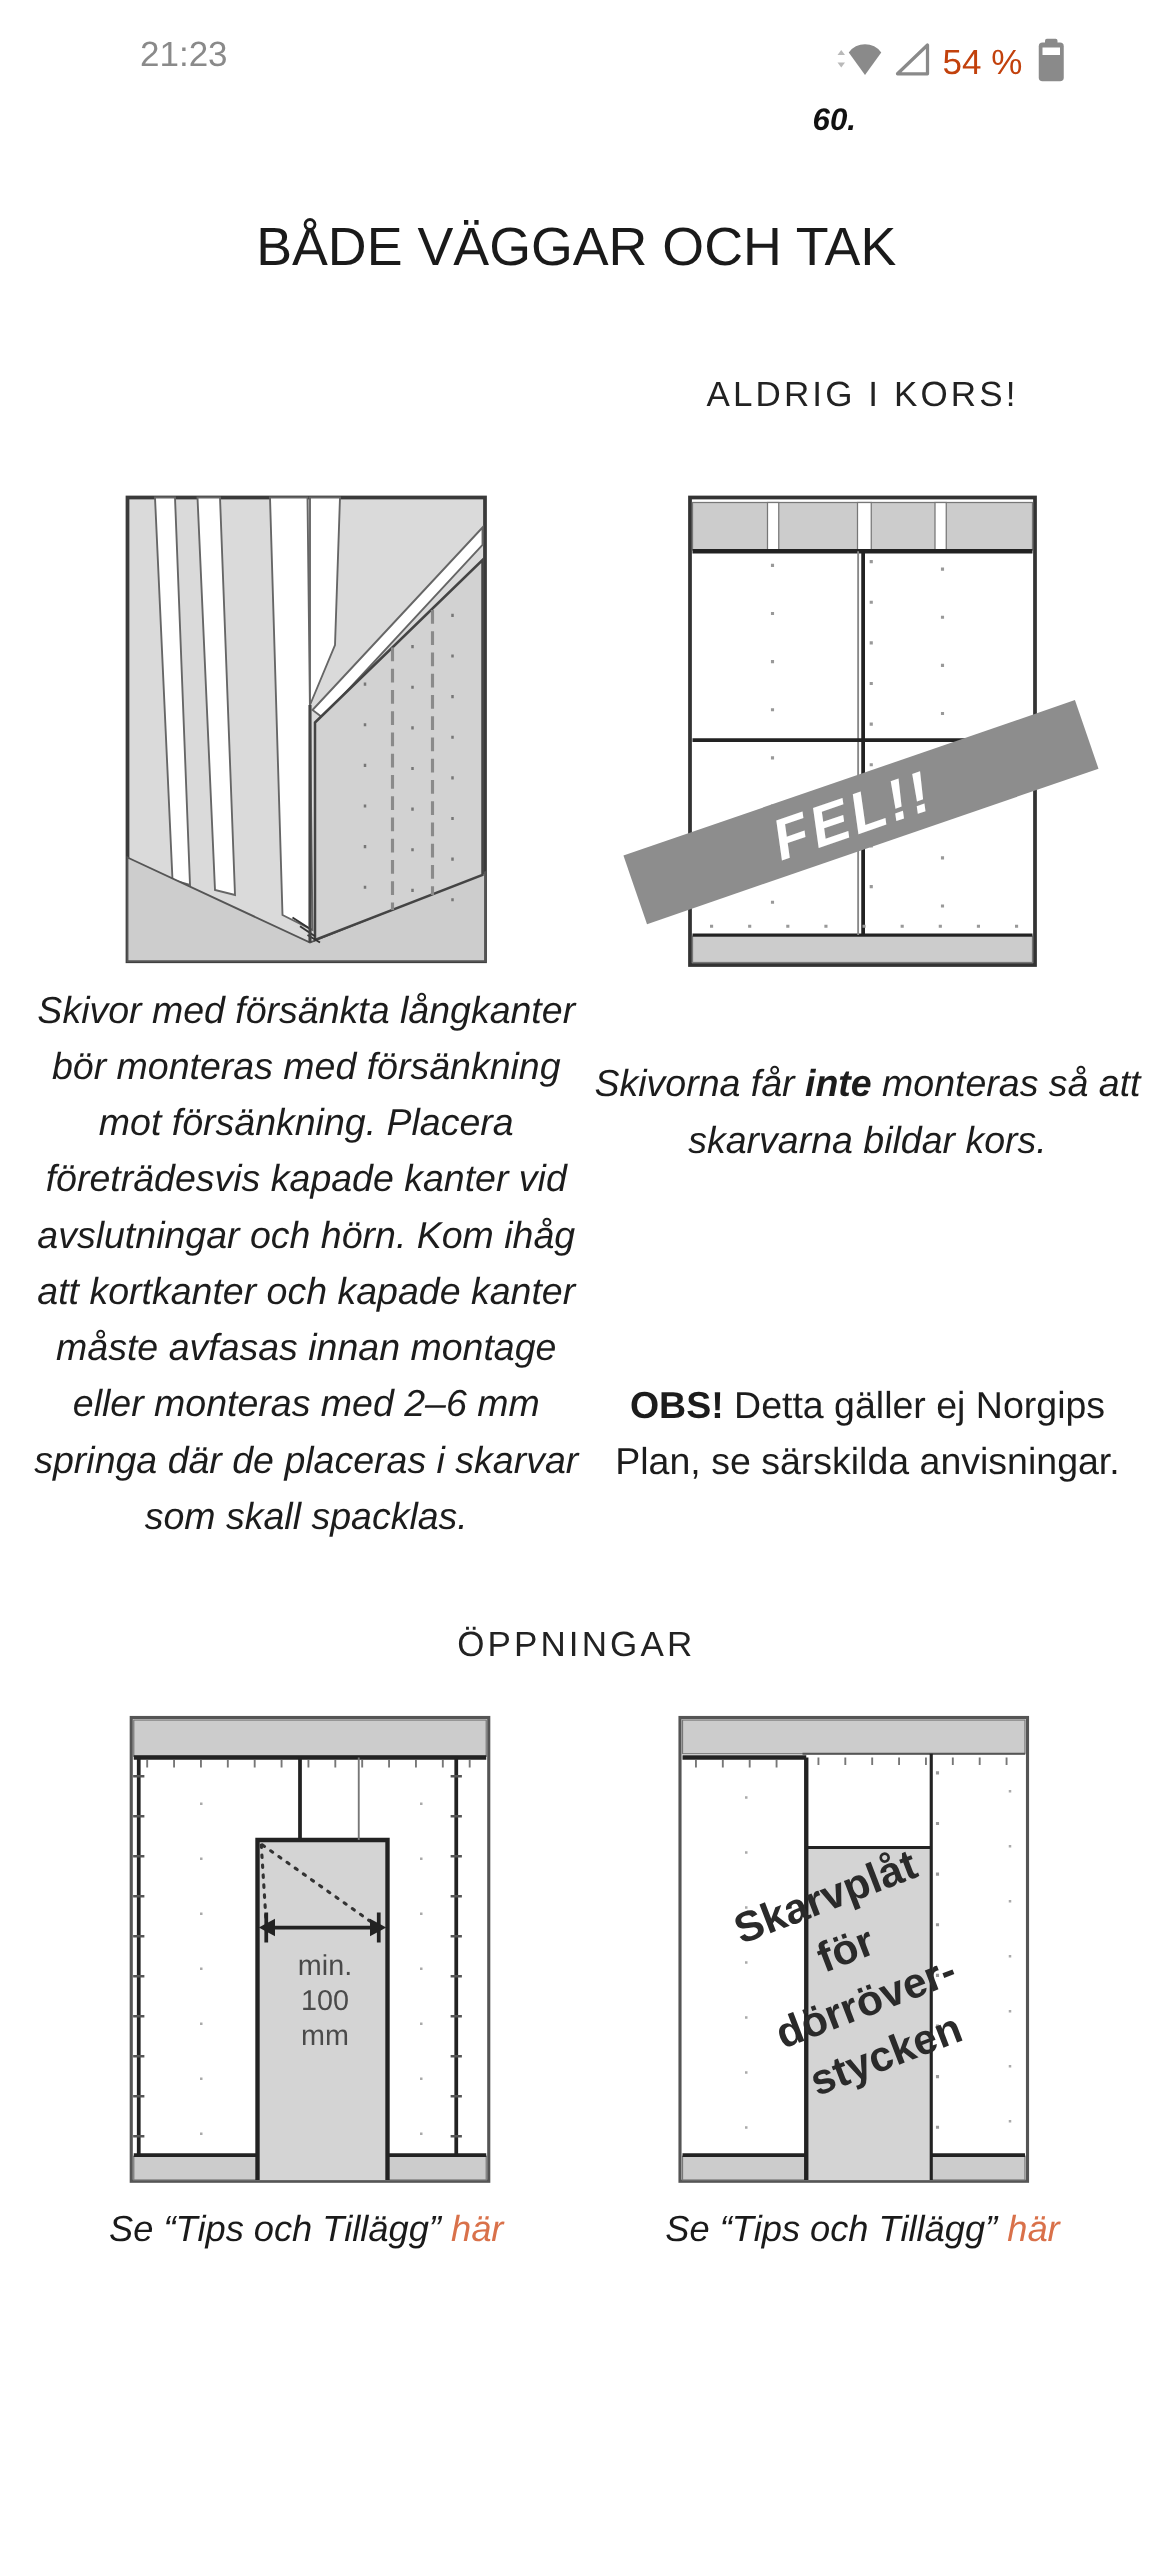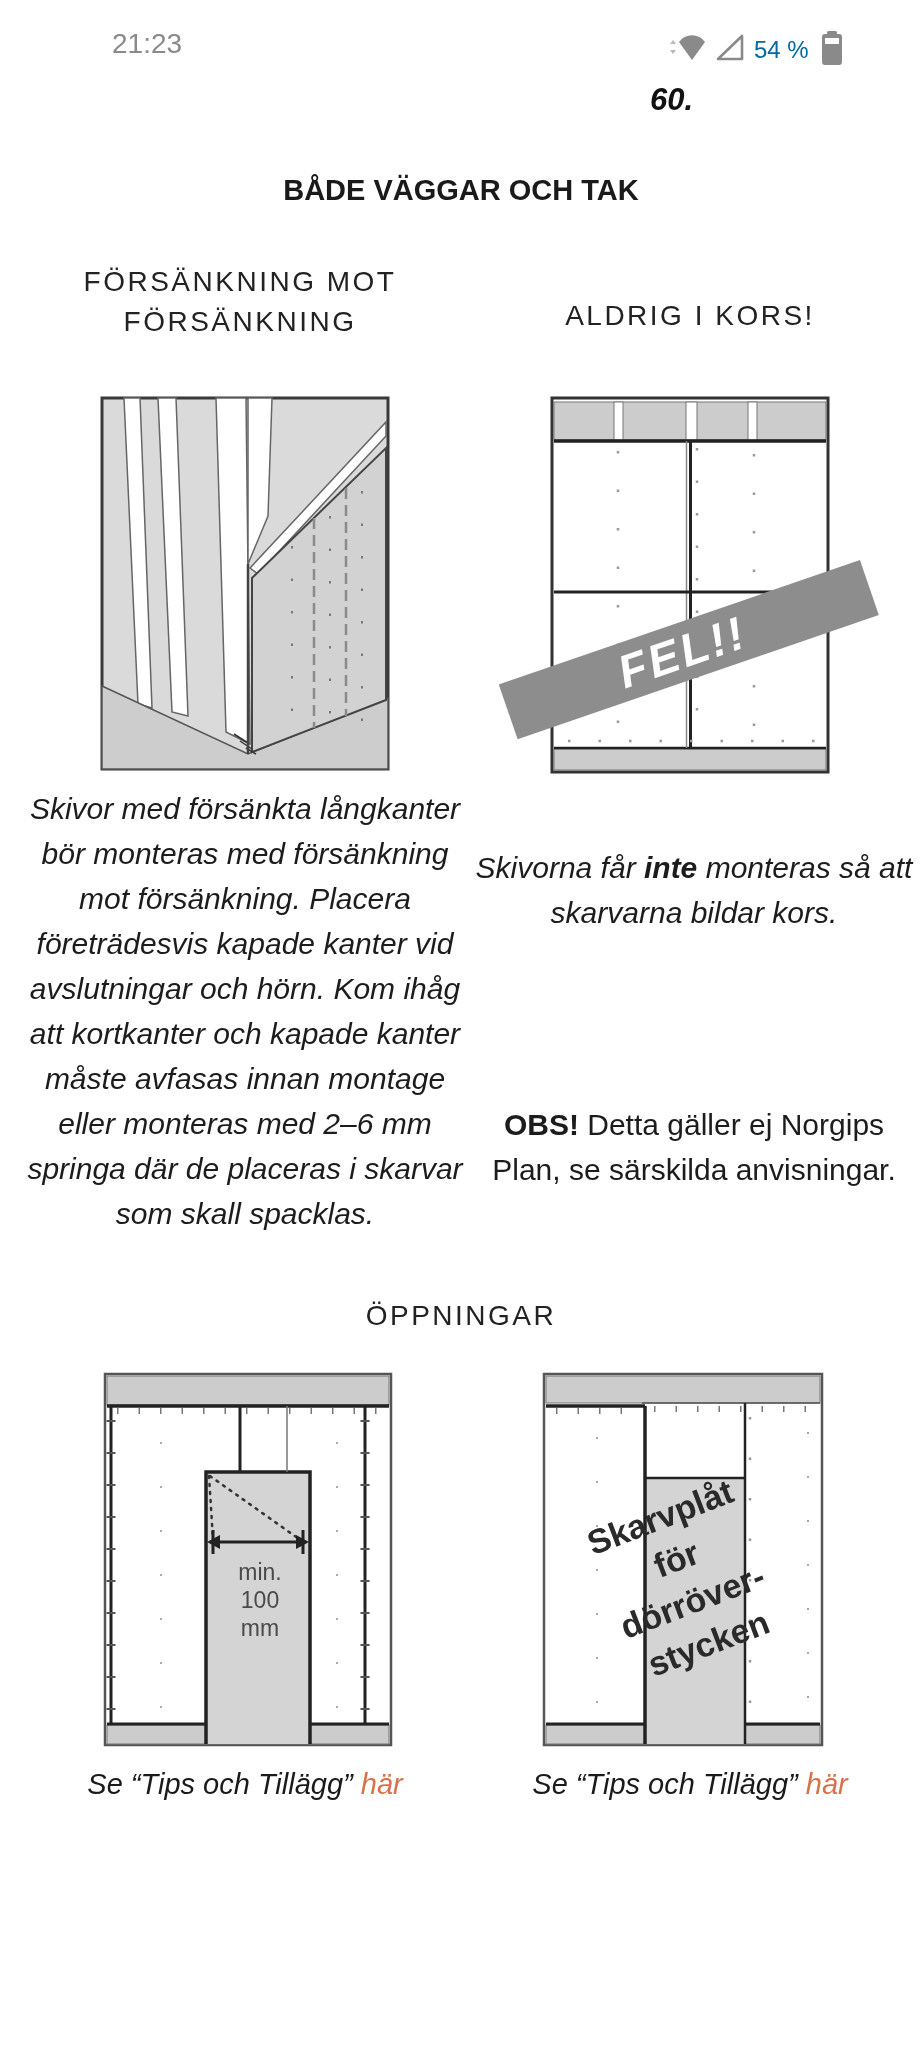--- a/index.html
+++ b/index.html
@@ -2,24 +2,24 @@
 <html><head>
 <meta charset="utf-8">
 <style>
   html,body{margin:0;padding:0;background:#ffffff;}
   .screen{position:relative;width:922px;height:1807px;background:#ffffff;overflow:hidden;
           font-family:"Liberation Sans", sans-serif;color:#1c1c1c;}
   .abs{position:absolute;}
   
   .time{left:112px;top:28px;font-size:28px;color:#8a8a8a;}
   .sticons{left:668px;top:30px;display:flex;align-items:center;gap:9px;height:40px;}
-  .stpct{font-size:24px;color:#0369a1;}
-  .pagenum{left:650px;top:82px;font-size:31px;font-style:italic;font-weight:600;color:#111;text-align:right;}
-  
-  .title{left:0;top:174px;width:922px;text-align:center;font-size:29px;font-weight:700;
+  .stpct{font-size:28px;color:#c2410c;}
+  .pagenum{left:650px;top:82px;font-size:25px;font-style:italic;font-weight:600;color:#111;text-align:right;}
+  
+  .title{left:0;top:174px;width:922px;text-align:center;font-size:43px;font-weight:400;
          letter-spacing:0px;color:#1a1a1a;}
   .subhead{font-size:28px;letter-spacing:2.5px;color:#222;text-align:center;line-height:1.42;}
   .sh-left{left:28px;top:262px;width:424px;}
   .sh-right{left:478px;top:296px;width:424px;}
   .sh-open{left:0;top:1296px;width:922px;}
   
   .fig{display:block;}
   .fig svg{overflow:visible;display:block;}
   
   .para{font-size:30px;line-height:45px;text-align:center;color:#1c1c1c;}
@@ -62,21 +62,20 @@
         <rect x="9" y="3" width="10" height="5" rx="1.5" fill="#8a8a8a"></rect>
         <rect x="4" y="6" width="20" height="31" rx="3" fill="#8a8a8a"></rect>
         <rect x="7" y="10" width="14" height="6" fill="#ffffff"></rect>
       </svg>
     </span>
   </div>
   <div class="abs pagenum">60.</div>
 
   <div class="abs title">BÅDE VÄGGAR OCH TAK</div>
 
-  <div class="abs subhead sh-left">FÖRSÄNKNING MOT FÖRSÄNKNING</div>
   <div class="abs subhead sh-right">ALDRIG I KORS!</div>
 
   <div class="abs fig" style="left:100px;top:396px;">
     <svg width="290" height="375" viewBox="0 0 290 375">
       <rect x="2" y="2" width="286" height="371" fill="#dadada" stroke="#3a3a3a" stroke-width="3"></rect>
       <polygon points="24,2 40,2 52,312 38,308" fill="#ffffff" stroke="#666" stroke-width="1.5"></polygon>
       <polygon points="58,2 76,2 88,320 72,316" fill="#ffffff" stroke="#666" stroke-width="1.5"></polygon>
       <polygon points="116,2 146,2 150,348 126,336" fill="#ffffff" stroke="#666" stroke-width="1.5"></polygon>
       <polygon points="148,2 172,2 168,120 148,168" fill="#ffffff" stroke="#666" stroke-width="1.5"></polygon>
       <polygon points="2,290 148,358 288,302 288,373 2,373" fill="#cdcdcd" stroke="#555" stroke-width="1.5"></polygon>

